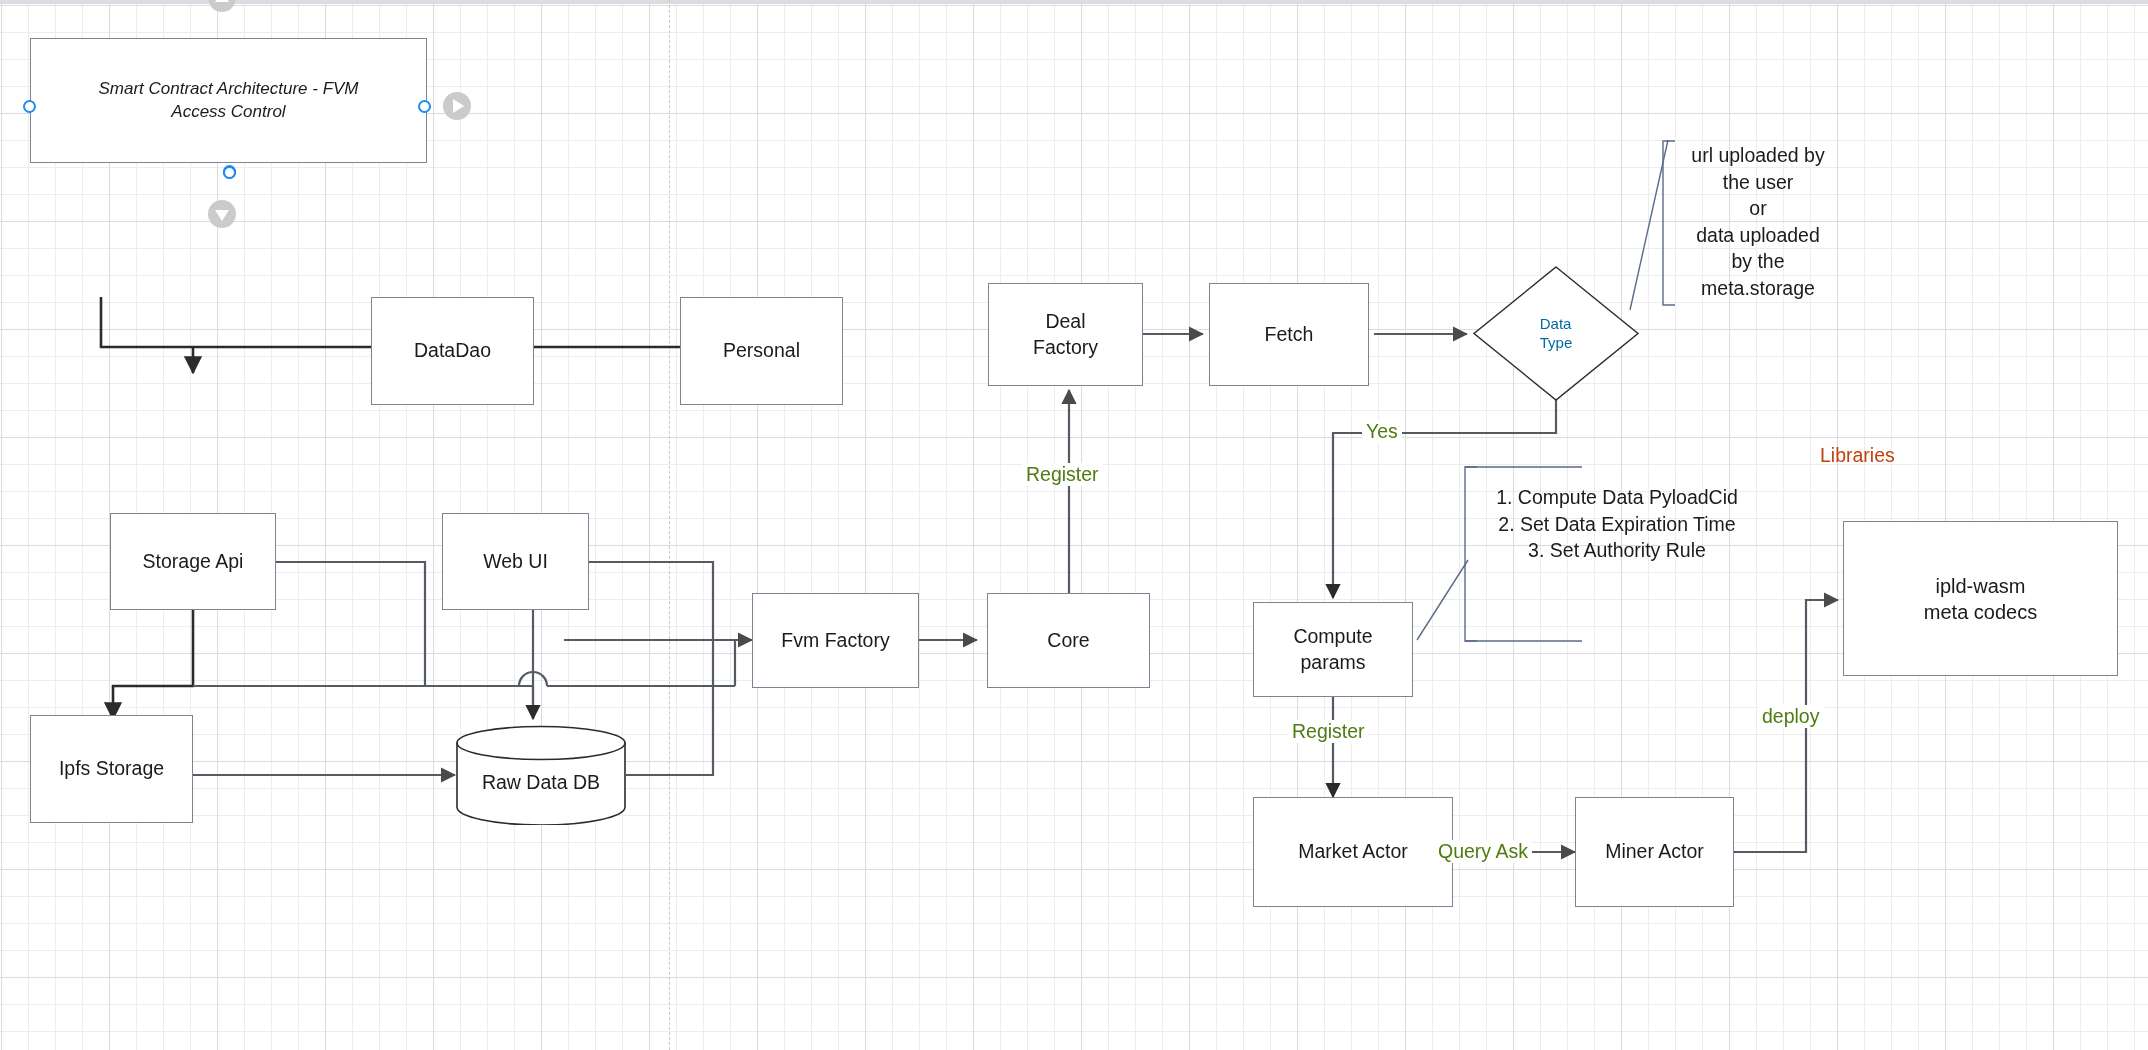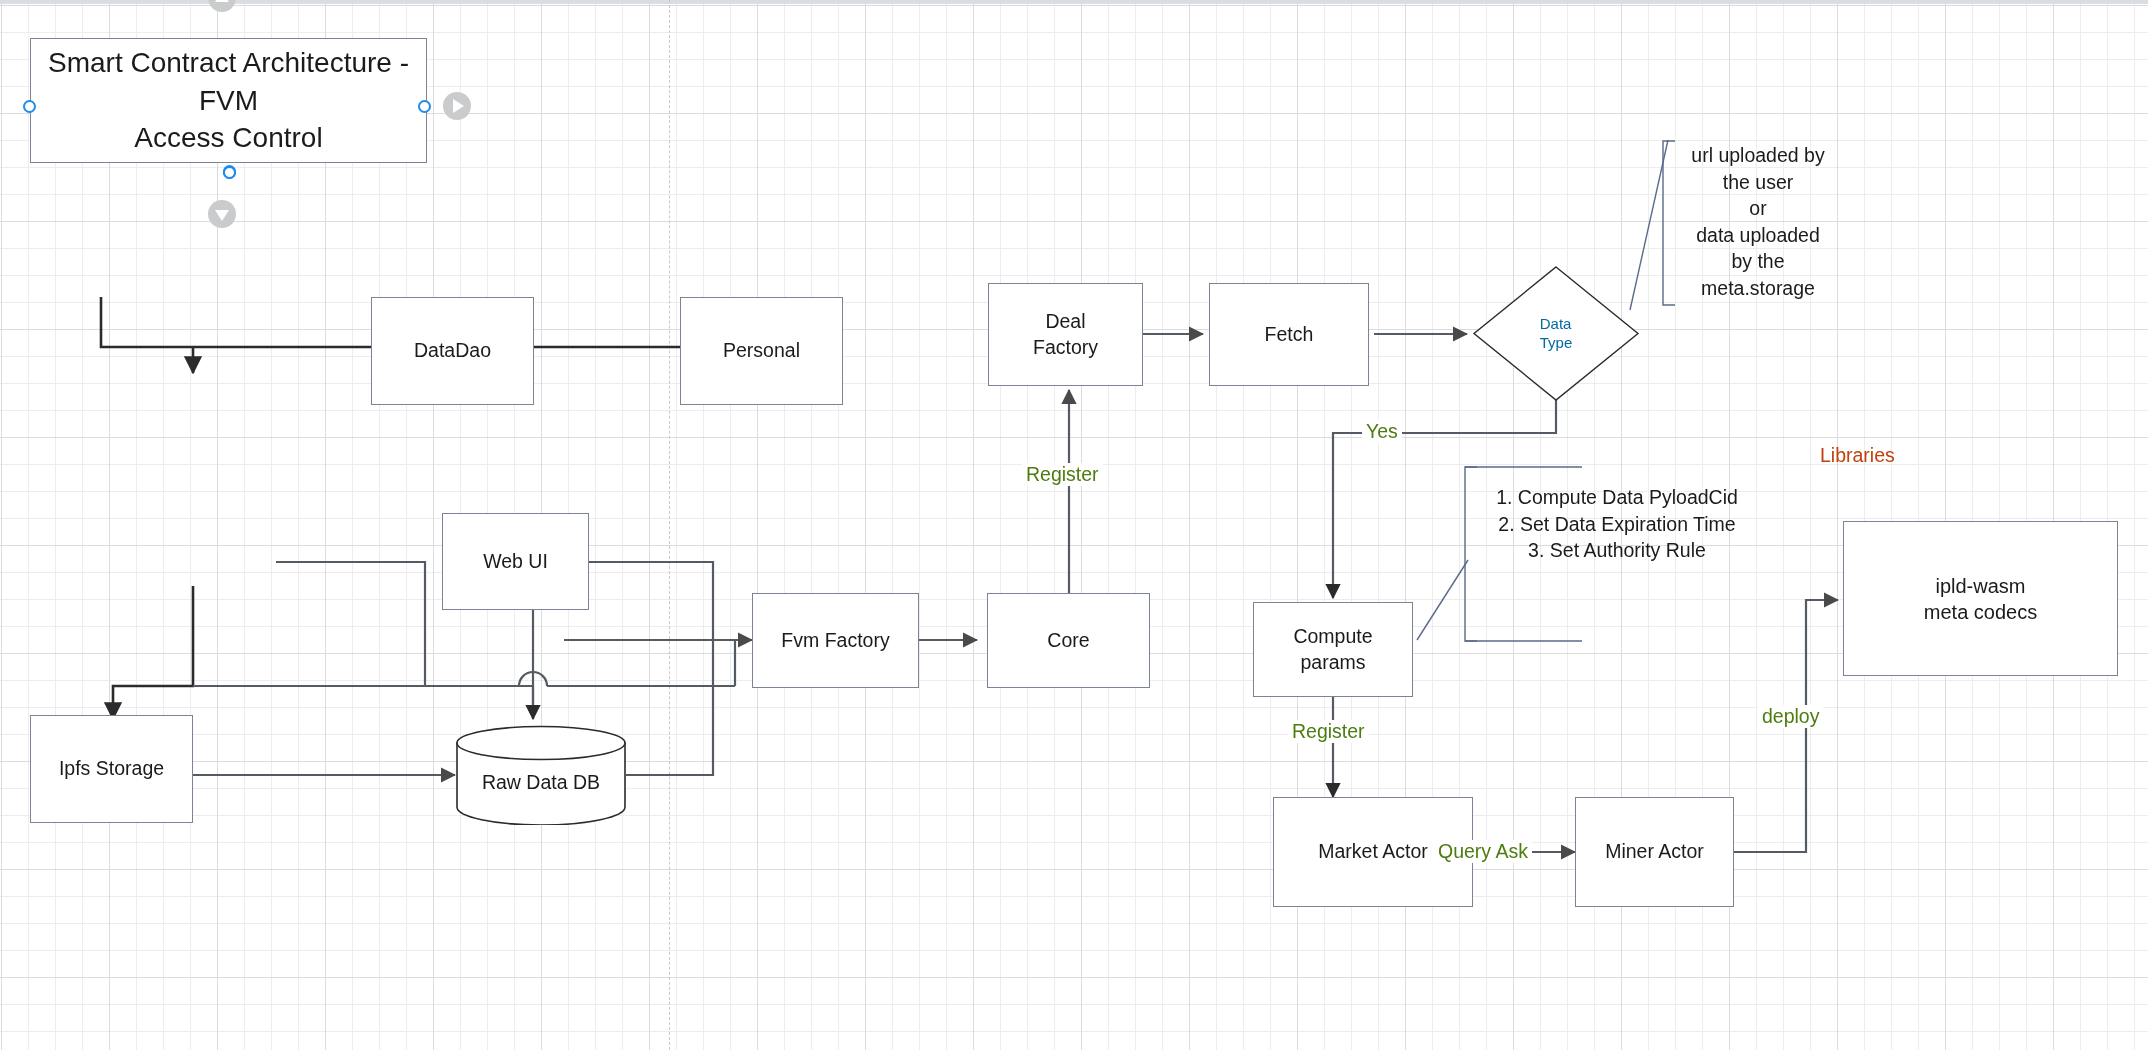--- a/index.html
+++ b/index.html
@@ -62,23 +62,24 @@
     color: #1b1b1b;
     display: flex;
     align-items: center;
     justify-content: center;
     text-align: center;
     font-size: 19.5px;
     line-height: 1.3;
     white-space: pre-line;
   }
   .node.title-node {
-    font-size: 28px;
+    font-size: 17px;
     line-height: 1.35;
     padding: 0 14px;
+    font-style: italic;
   }
   .node.big-lib {
     font-size: 20px;
   }
 
   
   .diamond-wrap {
     position: absolute;
   }
   .diamond-wrap svg { display: block; }
@@ -277,20 +278,21 @@
   <div class="arrow-badge down" style="left:208px; top:200px;">
       <span class="tri"></span>
     </div>
   <div class="arrow-badge up" style="left:208px; top:-16px;">
       <span class="tri"></span>
     </div>
 
   <div class="node" style="left:371px; top:297px; width:163px; height:108px;">DataDao</div>
   <div class="node" style="left:680px; top:297px; width:163px; height:108px;">Personal</div>
 
+  <div class="node" style="left:110px; top:513px; width:166px; height:97px;">Storage Api</div>
   <div class="node" style="left:442px; top:513px; width:147px; height:97px;">Web UI</div>
 
   <div class="node" style="left:30px; top:715px; width:163px; height:108px;">Ipfs Storage</div>
 
   <div class="cyl-wrap" style="left:455px; top:725px; width:172px; height:100px;">
     <svg width="172" height="100" viewBox="0 0 172 100">
       <path d="M 2 18 L 2 82 A 84 18 0 0 0 170 82 L 170 18 Z" fill="#ffffff" stroke="#2b2b2b" stroke-width="1.6"></path>
       <ellipse cx="86" cy="18" rx="84" ry="16.5" fill="#ffffff" stroke="#2b2b2b" stroke-width="1.6"></ellipse>
     </svg>
     <div class="cyl-label">Raw Data DB</div>
@@ -307,21 +309,21 @@
     <svg width="168" height="137" viewBox="0 0 168 137">
       <polygon points="84,2 166,68.5 84,135 2,68.5" fill="#ffffff" stroke="#2b2b2b" stroke-width="1.4"></polygon>
     </svg>
     <div class="diamond-label">Data
 Type</div>
   </div>
 
   <div class="node" style="left:1253px; top:602px; width:160px; height:95px;">Compute
 params</div>
 
-  <div class="node" style="left:1253px; top:797px; width:200px; height:110px;margin-left:20px;">Market Actor</div>
+  <div class="node" style="left:1253px; top:797px; width:200px; height:110px;">Market Actor</div>
   <div class="node" style="left:1575px; top:797px; width:159px; height:110px;">Miner Actor</div>
 
   <div class="node big-lib" style="left:1843px; top:521px; width:275px; height:155px;">ipld-wasm
 meta codecs</div>
 
   <svg style="position:absolute; left:1662px; top:140px;" width="14" height="166">
     <path d="M 13 1 L 1 1 L 1 165 L 13 165" fill="none" stroke="#5b6a8a" stroke-width="1.4"></path>
   </svg>
   <div class="note" style="left:1672px; top:142px; width:172px;">url uploaded by
 the user

